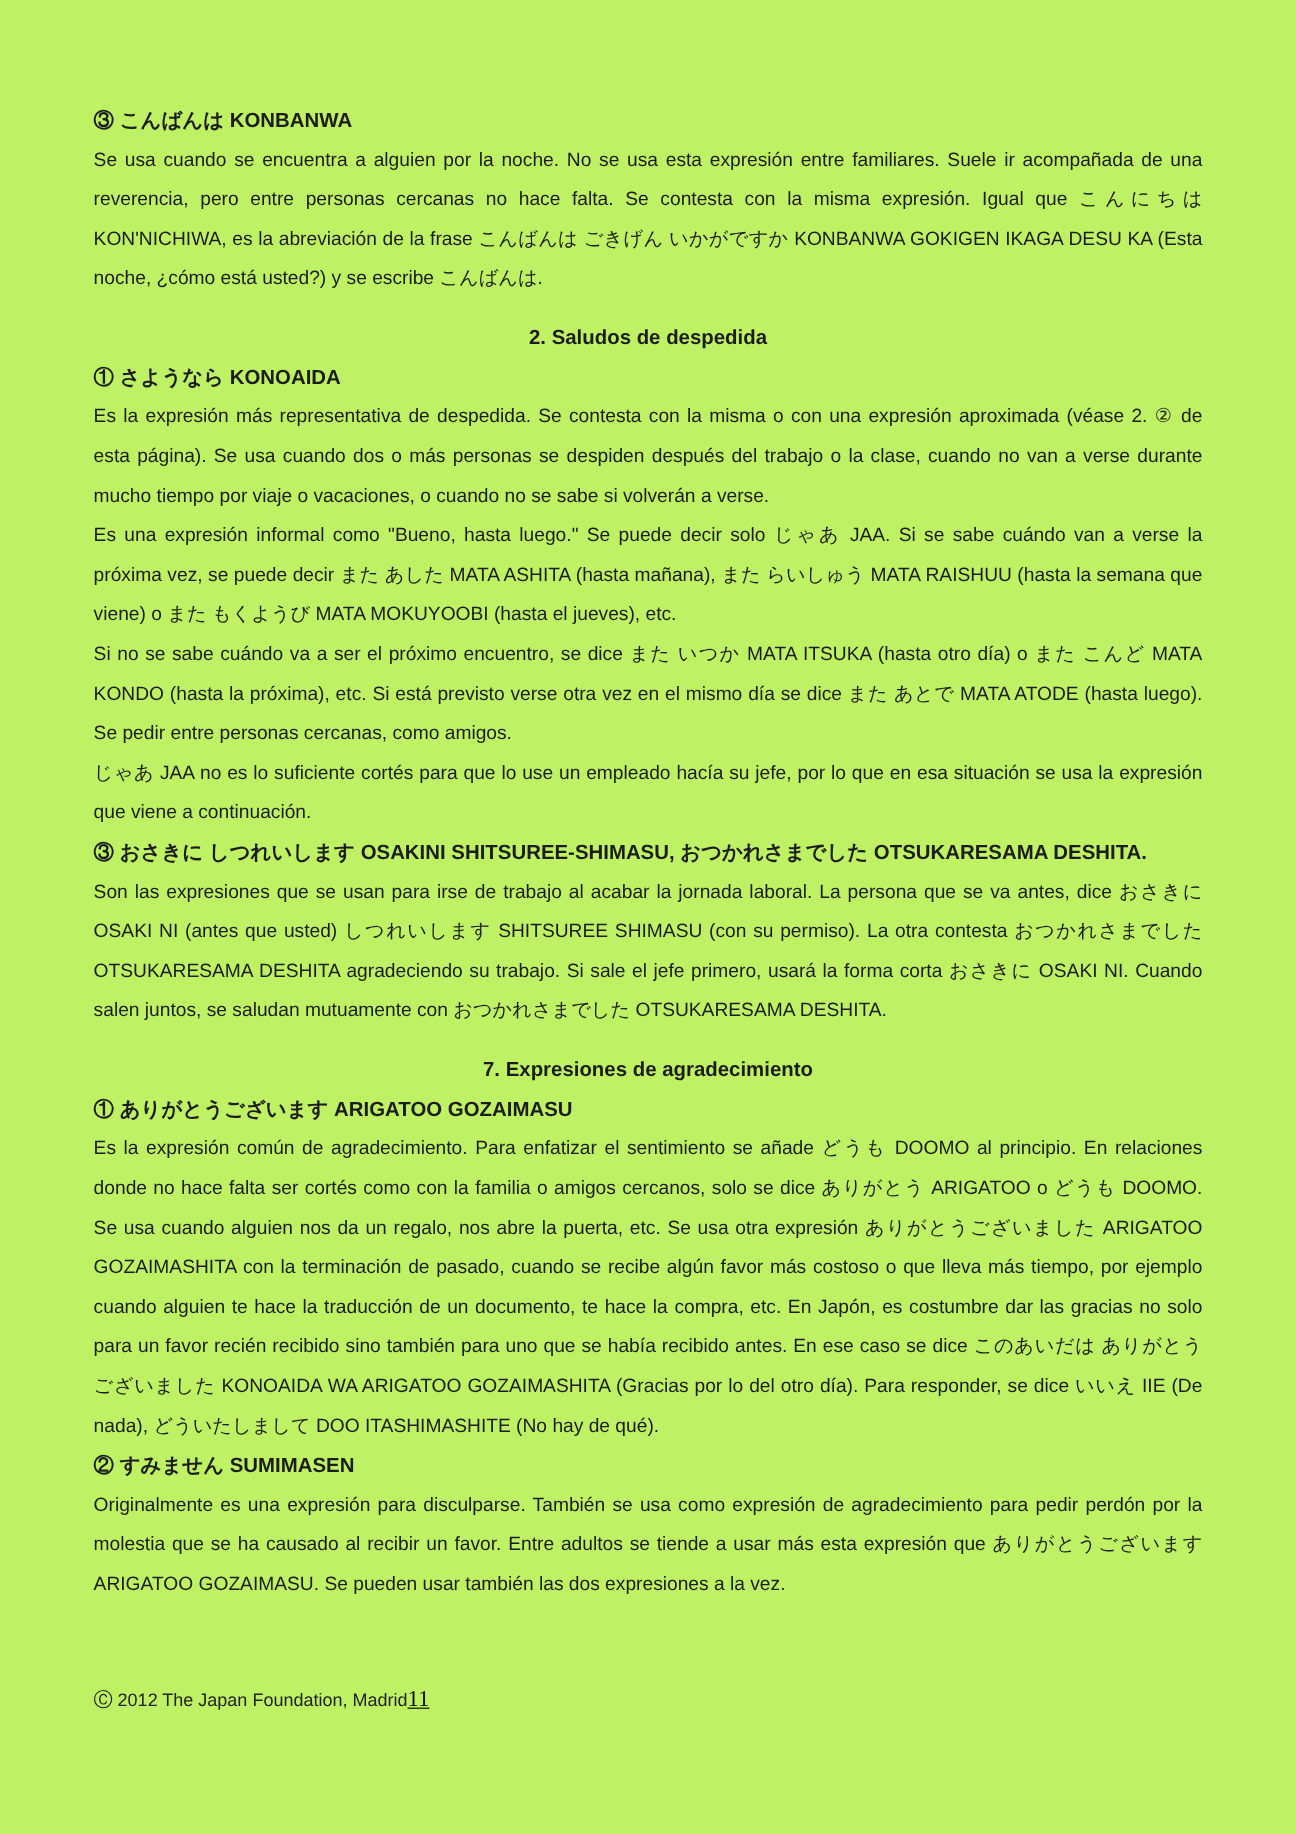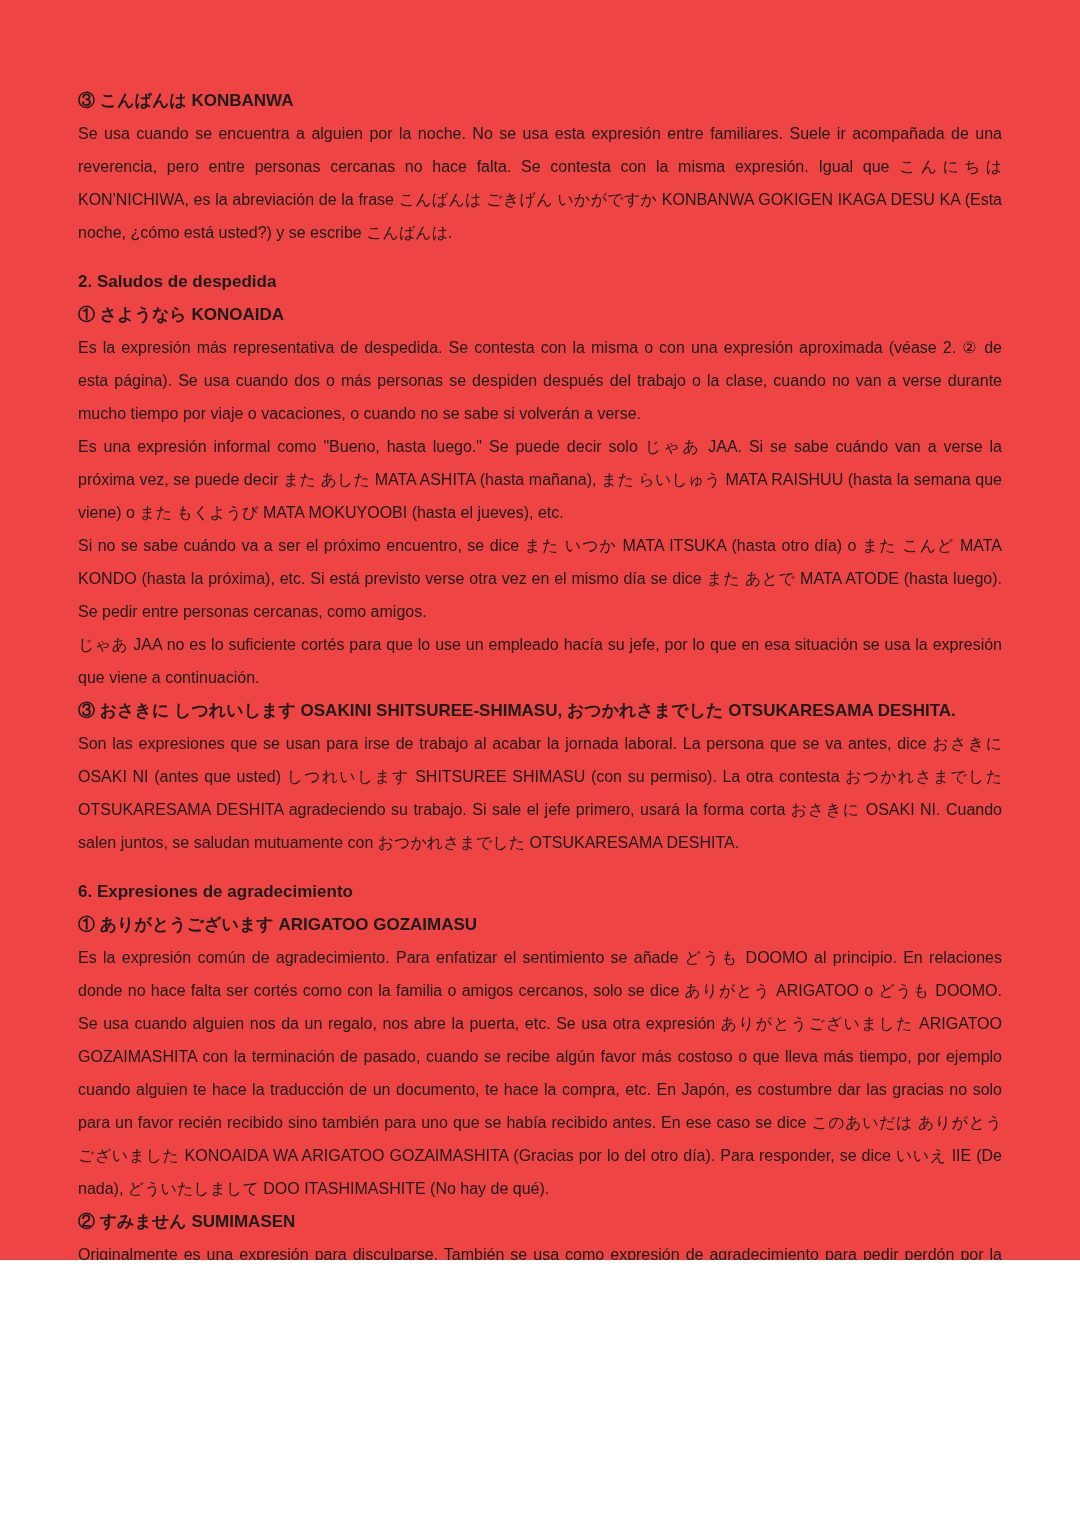--- a/index.html
+++ b/index.html
@@ -3,40 +3,41 @@
 <meta charset="utf-8">
 <style>
   html, body {
     margin: 0;
     padding: 0;
     background: #ffffff;
   }
   .page {
     position: relative;
     width: 1080px;
-    height: 1260px;
+    height: 1528px;
     margin: 0 auto;
-    background: #ef4444;
+    background: #bef264;
     box-sizing: border-box;
     padding: 84px 78px 0 78px;
     font-family: "Liberation Sans", sans-serif;
     color: #1c1c1c;
     overflow: hidden;
   }
   p.body {
     font-size: 16px;
     line-height: 33px;
     text-align: justify;
     margin: 0;
   }
   h1.sec {
     font-size: 17px;
     line-height: 33px;
     font-weight: bold;
     margin: 16px 0 0 0;
+    text-align: center;
   }
   h2.sub {
     font-size: 17px;
     line-height: 33px;
     font-weight: bold;
     margin: 0;
   }
   .footer {
     position: absolute;
     left: 78px;
@@ -74,21 +75,21 @@
   <h2 class="sub">① さようなら KONOAIDA</h2>
   <p class="body">Es la expresión más representativa de despedida. Se contesta con la misma o con una expresión aproximada (véase 2. ② de esta página). Se usa cuando dos o más personas se despiden después del trabajo o la clase, cuando no van a verse durante mucho tiempo por viaje o vacaciones, o cuando no se sabe si volverán a verse.</p>
 
   <p class="body">Es una expresión informal como "Bueno, hasta luego." Se puede decir solo じゃあ JAA. Si se sabe cuándo van a verse la próxima vez, se puede decir また あした MATA ASHITA (hasta mañana), また らいしゅう MATA RAISHUU (hasta la semana que viene) o また もくようび MATA MOKUYOOBI (hasta el jueves), etc.</p>
   <p class="body">Si no se sabe cuándo va a ser el próximo encuentro, se dice また いつか MATA ITSUKA (hasta otro día) o また こんど MATA KONDO (hasta la próxima), etc. Si está previsto verse otra vez en el mismo día se dice また あとで MATA ATODE (hasta luego). Se pedir entre personas cercanas, como amigos.</p>
   <p class="body">じゃあ JAA no es lo suficiente cortés para que lo use un empleado hacía su jefe, por lo que en esa situación se usa la expresión que viene a continuación.</p>
 
   <h2 class="sub">③ おさきに しつれいします OSAKINI SHITSUREE-SHIMASU, おつかれさまでした OTSUKARESAMA DESHITA.</h2>
   <p class="body">Son las expresiones que se usan para irse de trabajo al acabar la jornada laboral. La persona que se va antes, dice おさきに OSAKI NI (antes que usted) しつれいします SHITSUREE SHIMASU (con su permiso). La otra contesta おつかれさまでした OTSUKARESAMA DESHITA agradeciendo su trabajo. Si sale el jefe primero, usará la forma corta おさきに OSAKI NI. Cuando salen juntos, se saludan mutuamente con おつかれさまでした OTSUKARESAMA DESHITA.</p>
 
-  <h1 class="sec">6. Expresiones de agradecimiento</h1>
+  <h1 class="sec">7. Expresiones de agradecimiento</h1>
 
   <h2 class="sub">① ありがとうございます ARIGATOO GOZAIMASU</h2>
   <p class="body">Es la expresión común de agradecimiento. Para enfatizar el sentimiento se añade どうも DOOMO al principio. En relaciones donde no hace falta ser cortés como con la familia o amigos cercanos, solo se dice ありがとう ARIGATOO o どうも DOOMO. Se usa cuando alguien nos da un regalo, nos abre la puerta, etc. Se usa otra expresión ありがとうございました ARIGATOO GOZAIMASHITA con la terminación de pasado, cuando se recibe algún favor más costoso o que lleva más tiempo, por ejemplo cuando alguien te hace la traducción de un documento, te hace la compra, etc. En Japón, es costumbre dar las gracias no solo para un favor recién recibido sino también para uno que se había recibido antes. En ese caso se dice このあいだは ありがとうございました KONOAIDA WA ARIGATOO GOZAIMASHITA (Gracias por lo del otro día). Para responder, se dice いいえ IIE (De nada), どういたしまして DOO ITASHIMASHITE (No hay de qué).</p>
 
   <h2 class="sub">② すみません SUMIMASEN</h2>
   <p class="body">Originalmente es una expresión para disculparse. También se usa como expresión de agradecimiento para pedir perdón por la molestia que se ha causado al recibir un favor. Entre adultos se tiende a usar más esta expresión que ありがとうございます ARIGATOO GOZAIMASU. Se pueden usar también las dos expresiones a la vez.</p>
 
   <div class="footer">
     <span class="copyright"><span class="csym">Ⓒ</span><span>2012 The Japan Foundation, Madrid</span></span>
     <span class="pageno">11</span>

